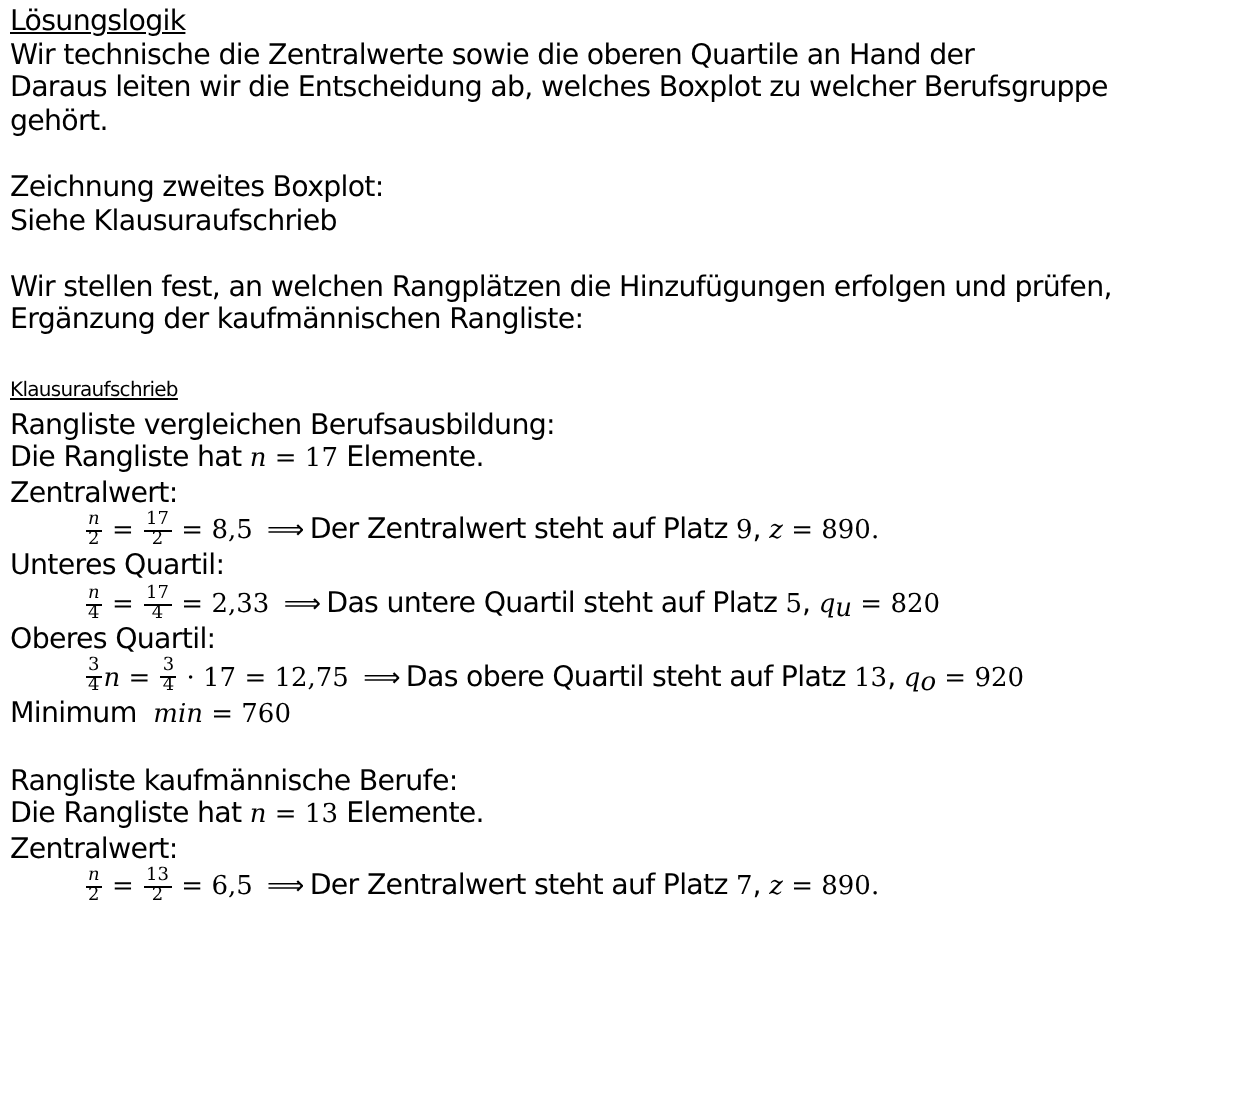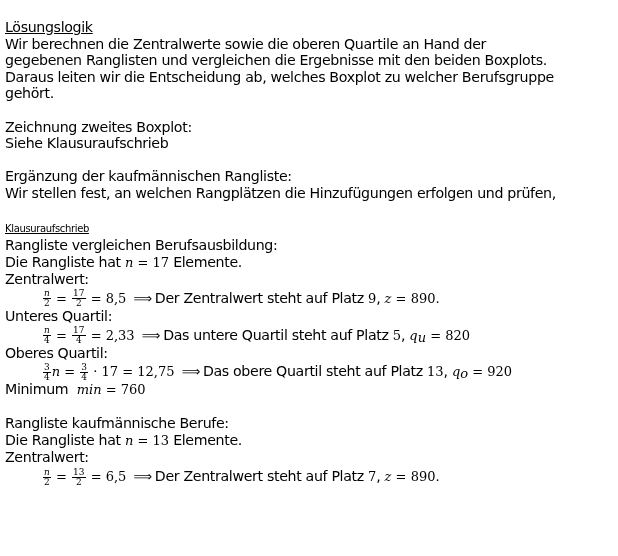--- a/index.html
+++ b/index.html
@@ -2,21 +2,21 @@
 <html><head>
 <meta charset="utf-8">
 <style>
   html, body { margin: 0; padding: 0; background: #ffffff; }
   body {
     width: 618px; height: 556px; overflow: hidden;
     font-family: "DejaVu Sans", "Liberation Sans", sans-serif;
     font-size: 14.2px; color: #000;
     letter-spacing: -0.35px;
   }
-  .page { position: relative; padding: 19px 0 0 5px; }
+  .page { position: relative; padding: 3px 0 0 5px; }
   .line { display: block; line-height: 16.6px; white-space: nowrap; }
   .u { text-decoration: underline; }
   .i { }
   .gap { height: 16.6px; }
   .indent { padding-left: 37px; }
   .math { font-family: "DejaVu Serif", "Liberation Serif", serif; font-style: italic; font-size: 13px; letter-spacing: 0; }
   .mnum { font-family: "DejaVu Serif", "Liberation Serif", serif; font-size: 13px; letter-spacing: 0; }
   .frac {
     display: inline-flex; flex-direction: column; align-items: center;
     vertical-align: middle; font-family: "DejaVu Serif", "Liberation Serif", serif;
@@ -28,32 +28,31 @@
   .fracline { line-height: 20px; height: 20px; }
   .arrow { font-family: "DejaVu Sans", sans-serif; font-size: 13px; margin: 0 3px; }
   sub { font-size: 9px; vertical-align: -2px; }
 </style>
 </head>
 <body>
 
 <div class="page">
 
   <span class="line u">Lösungslogik</span>
-  <span class="line">Wir berechnen die Zentralwerte sowie die oberen Quartile an Hand der</span>
-  <span class="line">gegebenen Ranglisten und vergleichen die Ergebnisse mit den beiden Boxplots.</span>
+  <span class="line">Wir technische die Zentralwerte sowie die oberen Quartile an Hand der</span>
   <span class="line">Daraus leiten wir die Entscheidung ab, welches Boxplot zu welcher Berufsgruppe</span>
   <span class="line">gehört.</span>
   <div class="gap"></div>
 
   <span class="line i">Zeichnung zweites Boxplot:</span>
   <span class="line">Siehe Klausuraufschrieb</span>
   <div class="gap"></div>
 
+  <span class="line">Wir stellen fest, an welchen Rangplätzen die Hinzufügungen erfolgen und prüfen,</span>
   <span class="line i">Ergänzung der kaufmännischen Rangliste:</span>
-  <span class="line">Wir stellen fest, an welchen Rangplätzen die Hinzufügungen erfolgen und prüfen,</span>
   <div class="gap" style="height:19px"></div>
 
   <span class="line u" style="font-size:10px">Klausuraufschrieb</span>
   <span class="line i">Rangliste vergleichen Berufsausbildung:</span>
   <span class="line">
     <span>Die Rangliste hat </span><span class="math">n</span><span class="mnum"> = 17</span><span> Elemente.</span>
   </span>
   <span class="line">Zentralwert:</span>
   <span class="line indent fracline">
     <span class="frac">

